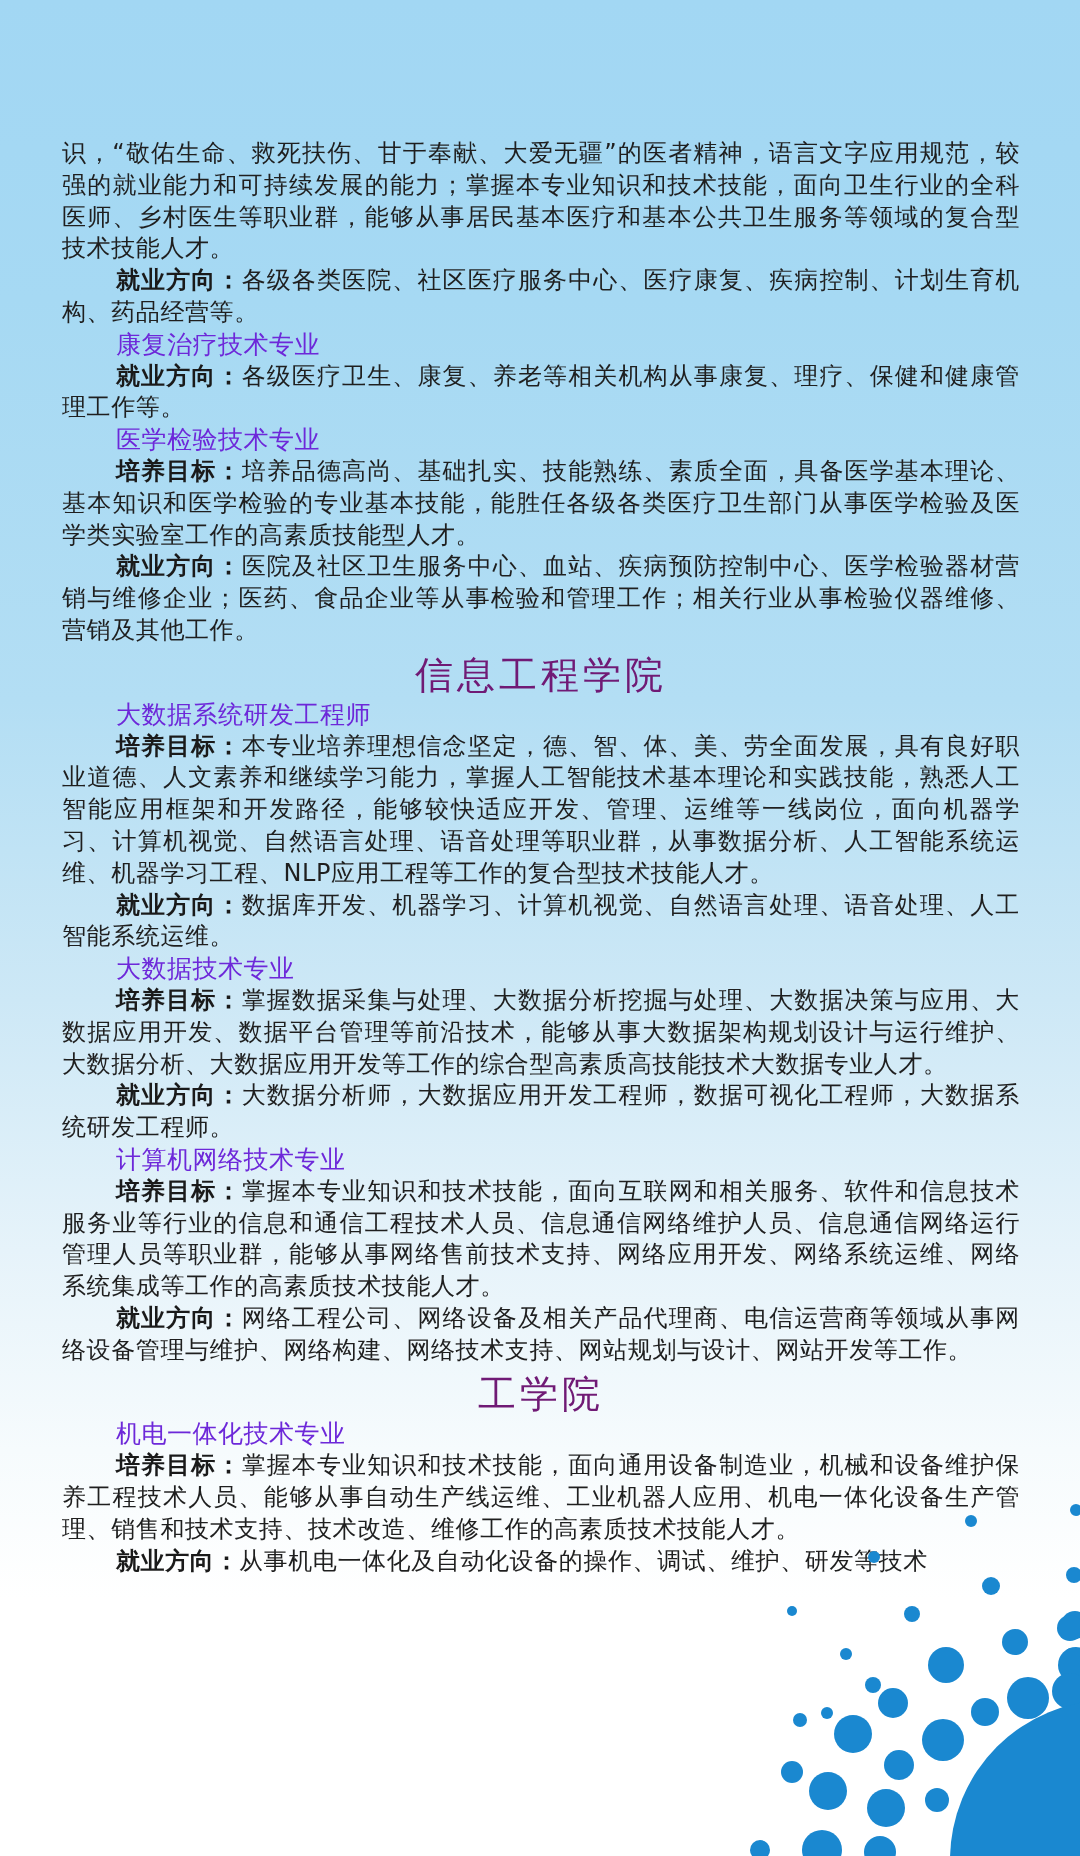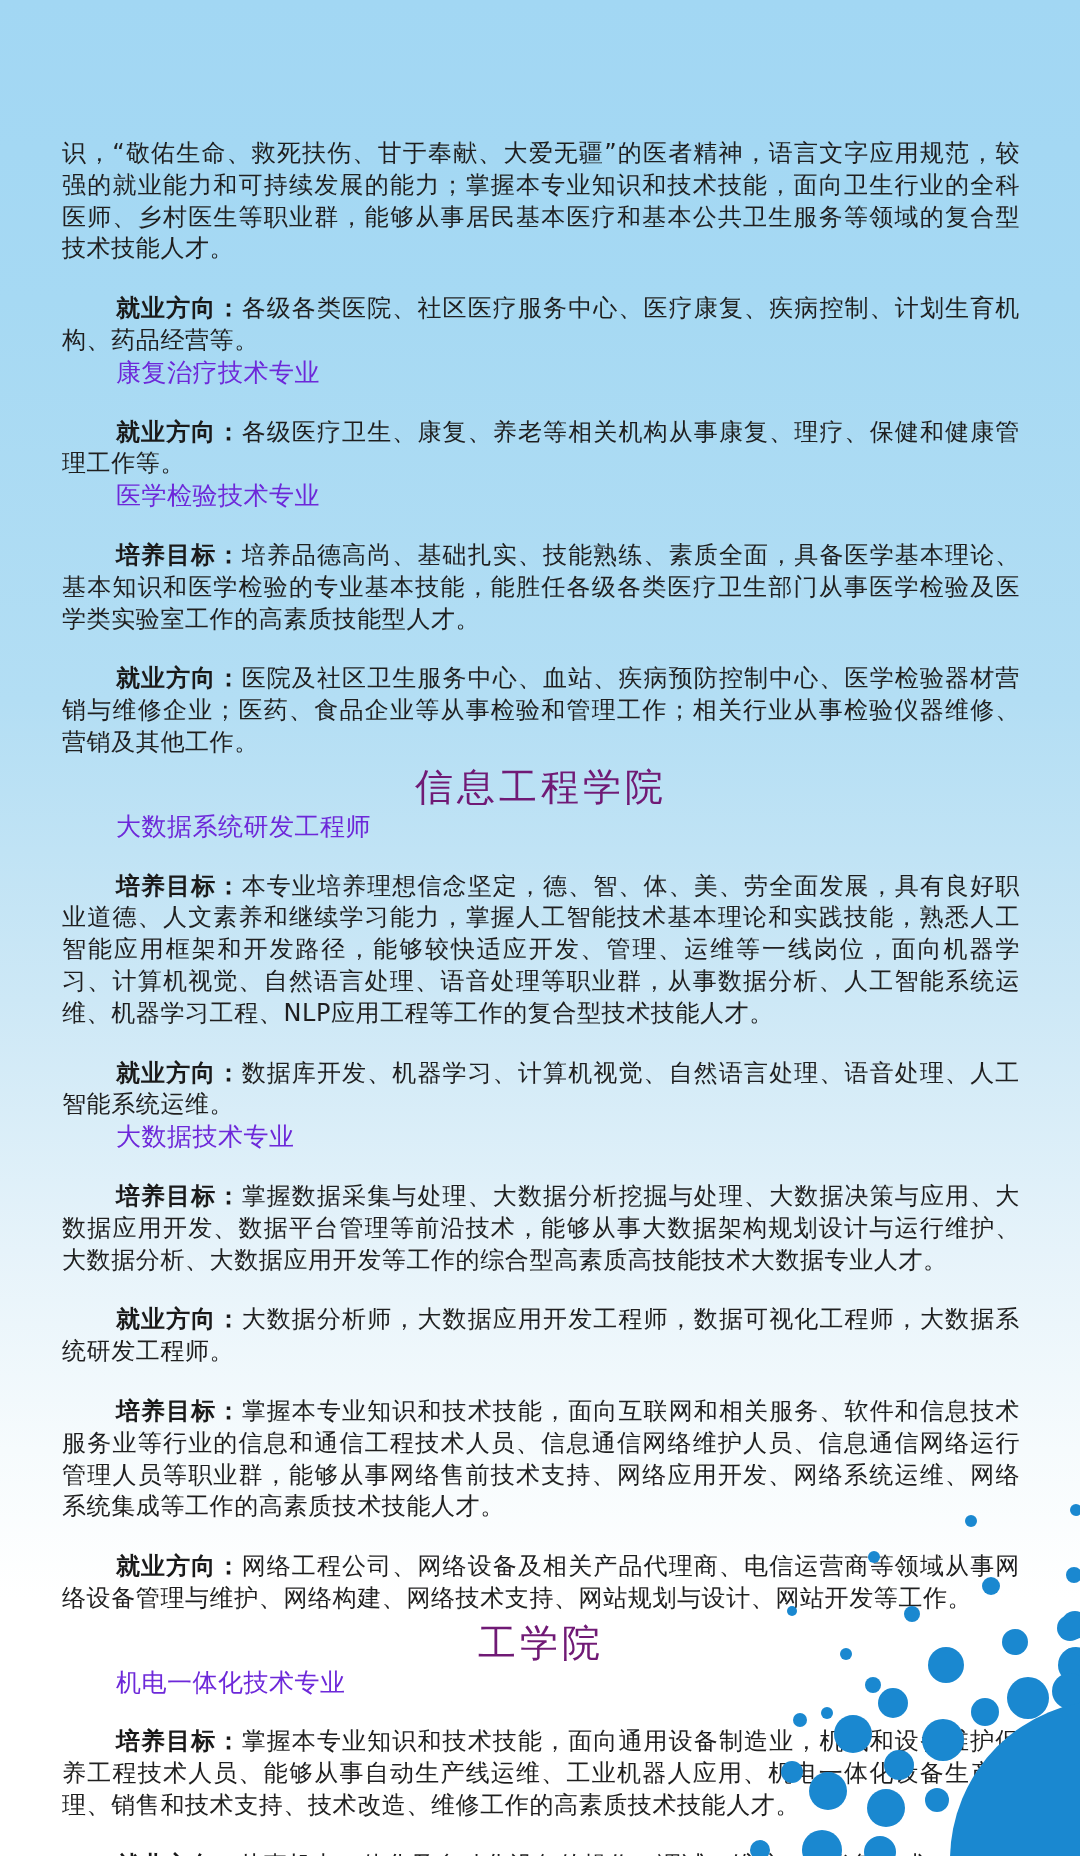--- a/index.html
+++ b/index.html
@@ -8,21 +8,21 @@
     background: linear-gradient(to bottom, #a2d7f3 0px, #a6d9f3 300px, #b3def4 700px, #cde8f6 1000px, #e6f3fa 1250px, #f6fbfd 1450px, #ffffff 1600px, #ffffff 1856px);
     font-family: "DejaVu Sans", "Liberation Sans", sans-serif;
     color: #1f1f1f;
   }
   .content {
     position: absolute; left: 62px; top: 138px; width: 958px;
     font-size: 24px; line-height: 31.8px;
     z-index: 2;
   }
   .para { margin: 0; text-align: justify; text-align-last: left; letter-spacing: 0.6px; }
-  .para.indent { text-indent: 54px; margin-top: 28px; }
+  .para.indent { text-indent: 54px; }
   .label { font-weight: bold; color: #1a1a1a; }
   .major {
     margin: 0; padding-left: 54px; color: #6d28d9; font-size: 25px; line-height: 31.8px; letter-spacing: 0.5px;
   }
   .college {
     margin: 0; text-align: center; color: #701a75; font-size: 38px; line-height: 48px;
     letter-spacing: 4px; padding: 4px 0 0 0;
   }
   .dots { position: absolute; left: 0; top: 0; width: 1080px; height: 1856px; z-index: 1; pointer-events: none; }
   .dots-front { z-index: 3; }
@@ -56,20 +56,21 @@
   <p class="college">信息工程学院</p>
 
   <p class="major">大数据系统研发工程师</p>
   <p class="para indent"><span class="label">培养目标</span><span class="label">：</span><span>本专业培养理想信念坚定，德、智、体、美、劳全面发展，具有良好职业道德、人文素养和继续学习能力，掌握人工智能技术基本理论和实践技能，熟悉人工智能应用框架和开发路径，能够较快适应开发、管理、运维等一线岗位，面向机器学习、计算机视觉、自然语言处理、语音处理等职业群，从事数据分析、人工智能系统运维、机器学习工程、NLP应用工程等工作的复合型技术技能人才。</span></p>
   <p class="para indent"><span class="label">就业方向</span><span class="label">：</span><span>数据库开发、机器学习、计算机视觉、自然语言处理、语音处理、人工智能系统运维。</span></p>
 
   <p class="major">大数据技术专业</p>
   <p class="para indent"><span class="label">培养目标</span><span class="label">：</span><span>掌握数据采集与处理、大数据分析挖掘与处理、大数据决策与应用、大数据应用开发、数据平台管理等前沿技术，能够从事大数据架构规划设计与运行维护、大数据分析、大数据应用开发等工作的综合型高素质高技能技术大数据专业人才。</span></p>
   <p class="para indent"><span class="label">就业方向</span><span class="label">：</span><span>大数据分析师，大数据应用开发工程师，数据可视化工程师，大数据系统研发工程师。</span></p>
 
+  <p class="major">计算机网络技术专业</p>
   <p class="para indent"><span class="label">培养目标</span><span class="label">：</span><span>掌握本专业知识和技术技能，面向互联网和相关服务、软件和信息技术服务业等行业的信息和通信工程技术人员、信息通信网络维护人员、信息通信网络运行管理人员等职业群，能够从事网络售前技术支持、网络应用开发、网络系统运维、网络系统集成等工作的高素质技术技能人才。</span></p>
   <p class="para indent"><span class="label">就业方向</span><span class="label">：</span><span>网络工程公司、网络设备及相关产品代理商、电信运营商等领域从事网络设备管理与维护、网络构建、网络技术支持、网站规划与设计、网站开发等工作。</span></p>
 
   <p class="college">工学院</p>
 
   <p class="major">机电一体化技术专业</p>
   <p class="para indent"><span class="label">培养目标</span><span class="label">：</span><span>掌握本专业知识和技术技能，面向通用设备制造业，机械和设备维护保养工程技术人员、能够从事自动生产线运维、工业机器人应用、机电一体化设备生产管理、销售和技术支持、技术改造、维修工作的高素质技术技能人才。</span></p>
   <p class="para indent"><span class="label">就业方向</span><span class="label">：</span><span>从事机电一体化及自动化设备的操作、调试、维护、研发等技术</span></p>
 </div>
 

